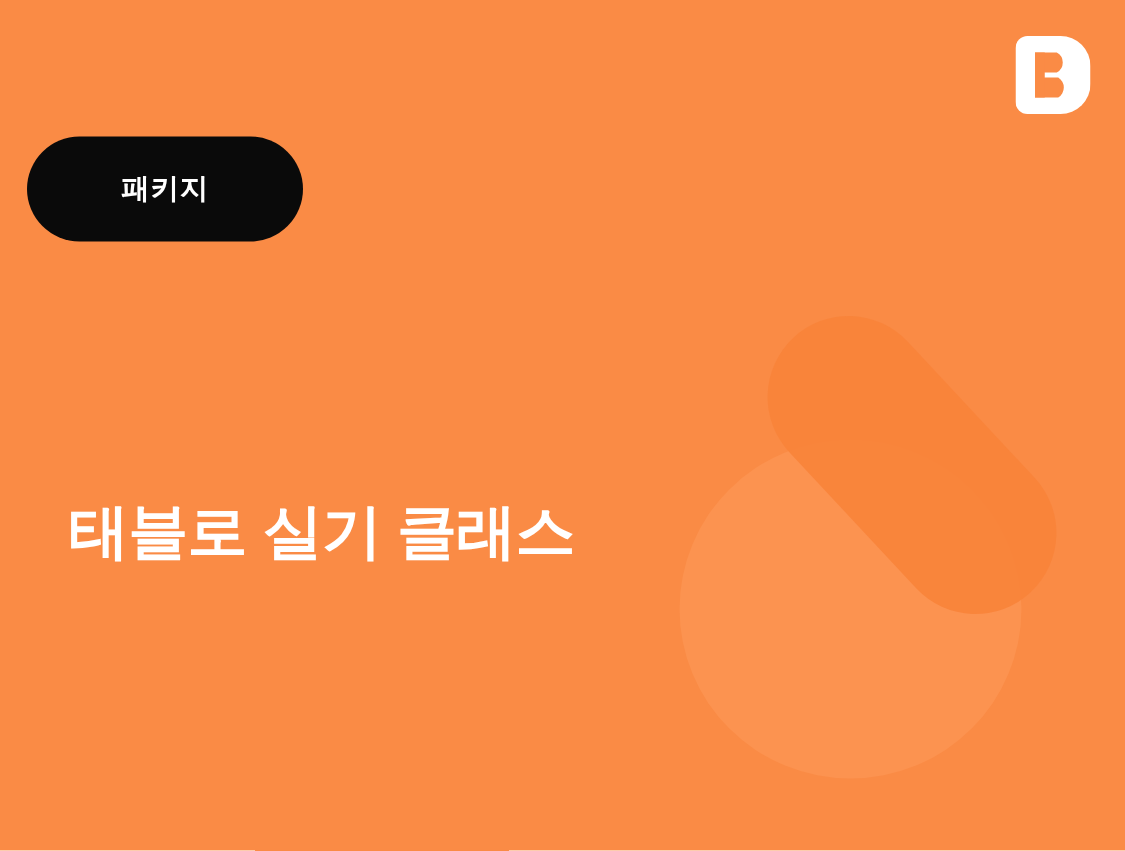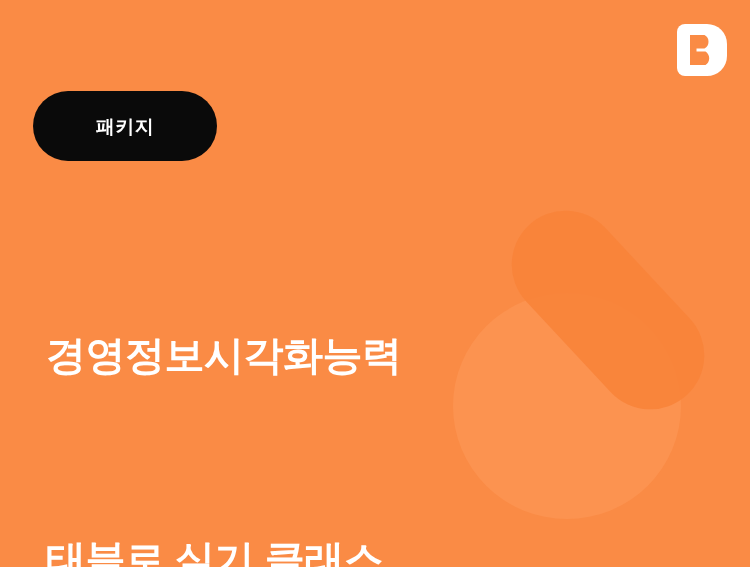--- a/index.html
+++ b/index.html
@@ -58,21 +58,21 @@
   }
   .logo svg {
     display: block;
     width: 50px;
     height: 52px;
   }
 
   
   .badge {
     position: absolute;
-    left: 33px;
+    left: 18px;
     top: 91px;
     width: 184px;
     height: 70px;
     border-radius: 35px;
     background: #0a0a0a;
     display: flex;
     align-items: center;
     justify-content: center;
   }
   .badge-label {
@@ -116,17 +116,16 @@
                M13 27.6 L28.5 27.6 A7.9 7.9 0 0 1 28.5 41 L13 41 Z" fill="#fa8b45" fill-rule="evenodd"></path>
       <rect x="13" y="11" width="6.5" height="30" fill="#fa8b45"></rect>
     </svg>
   </div>
 
   <div class="badge">
     <span class="badge-label">패키지</span>
   </div>
 
   <div class="headline">
-    <span class="headline-line">경영정보시각화능력</span>
     <span class="headline-line">태블로 실기 클래스</span>
   </div>
 
 </div>
 
 </body></html>

